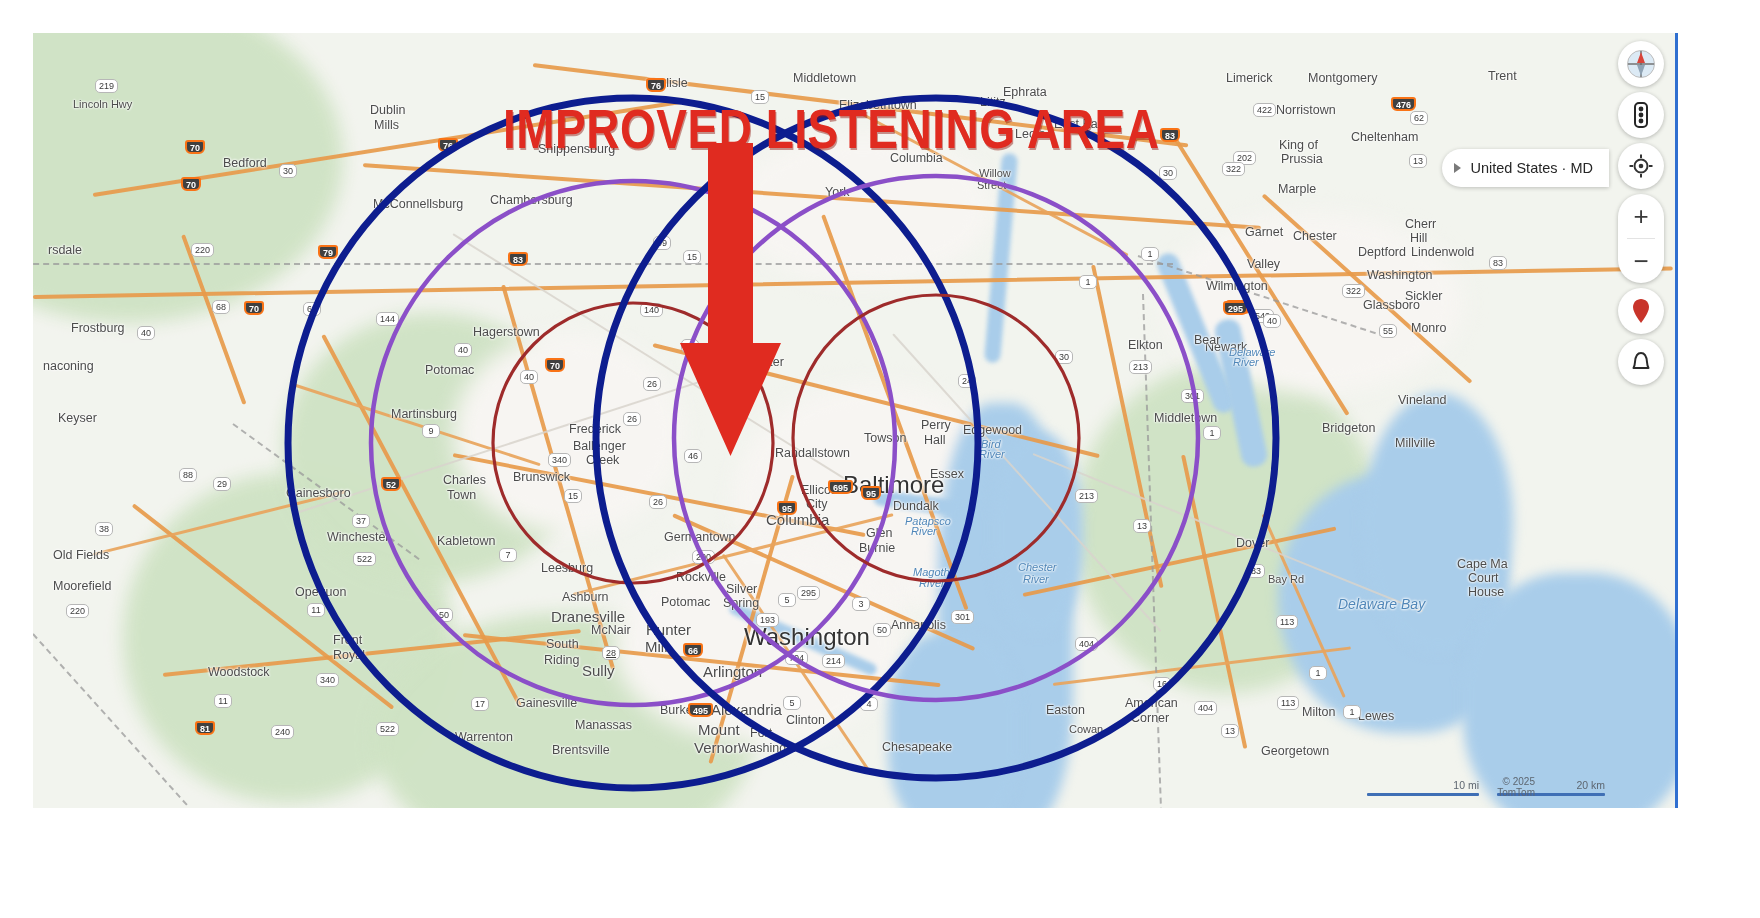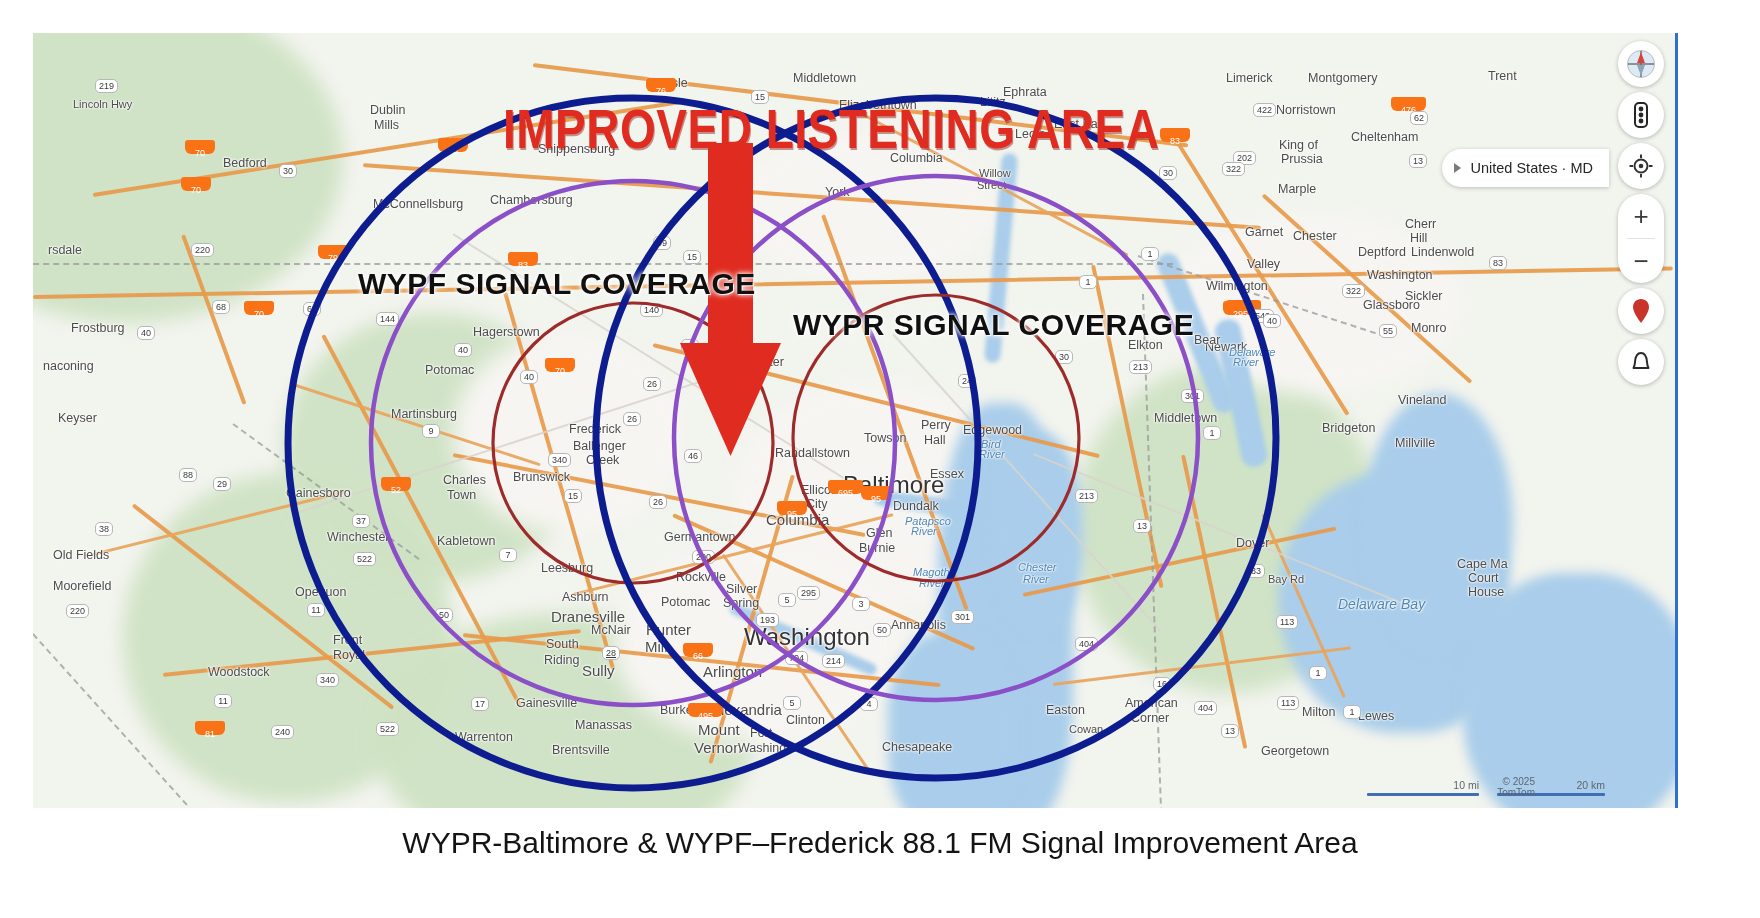--- a/index.html
+++ b/index.html
@@ -110,25 +110,25 @@
     border: 1px solid #b7b7b7;
     border-radius: 5px;
     padding: 0px 3px;
     line-height: 12px;
     height: 14px;
     min-width: 18px;
     text-align: center;
     font-family: "Liberation Sans", sans-serif;
   }
   .shield-i {
-    background: #c2410c;
+    background: #404040;
     color: #fff;
-    border: 7px solid #f97316;
+    border: 2px solid #f97316;
     border-radius: 3px 3px 6px 6px;
-    font-weight: normal;
+    font-weight: bold;
   }
 
   
   #overlay-svg {
     position: absolute; left: 0; top: 0;
     width: 1645px; height: 775px;
     pointer-events: none;
   }
 
   
@@ -579,23 +579,21 @@
       <circle cx="903" cy="405" r="262" fill="none" stroke="#8b4fc8" stroke-width="4.5"></circle>
       <circle cx="903" cy="405" r="143" fill="none" stroke="#9e2b2b" stroke-width="3.2"></circle>
     </svg>
 
     <div class="anno-title" id="improved-title">IMPROVED LISTENING AREA</div>
 
     <svg id="down-arrow" viewBox="0 0 105 315">
       <polygon points="30,0 75,0 75,200 103,200 52.5,313 2,200 30,200" fill="#e02b20"></polygon>
     </svg>
 
-    <div class="coverage-label" id="wypf-label">WYPF SIGNAL COVERAGE</div>
-
-    <div class="coverage-label" id="wypr-label">WYPR SIGNAL COVERAGE</div>
+
 
     <div id="map-controls">
 
       <div class="ctrl">
         <svg width="30" height="30" viewBox="0 0 30 30">
           <circle cx="15" cy="15" r="13.5" fill="#dceaf5" stroke="#bcbcbc" stroke-width="1"></circle>
           <path d="M15 2 L15 28" stroke="#6a6a6a" stroke-width="1.4"></path>
           <path d="M2 15 L28 15" stroke="#6a6a6a" stroke-width="1.4"></path>
           <polygon points="15,3 11,14 19,14" fill="#d9443a"></polygon>
           <polygon points="15,27 11,16 19,16" fill="#8fa3b5"></polygon>
@@ -649,15 +647,14 @@
       <div class="bar"></div>
     </div>
     <div class="scalebar" id="scale-km">
       <div>20 km</div>
       <div class="bar"></div>
       <div id="attribution">© 2025 TomTom</div>
     </div>
 
   </div>
 
-  <div id="caption">WYPR-Baltimore &amp; WYPF–Frederick 88.1 FM Signal Improvement Area</div>
 
 </div>
 
 </body></html>

